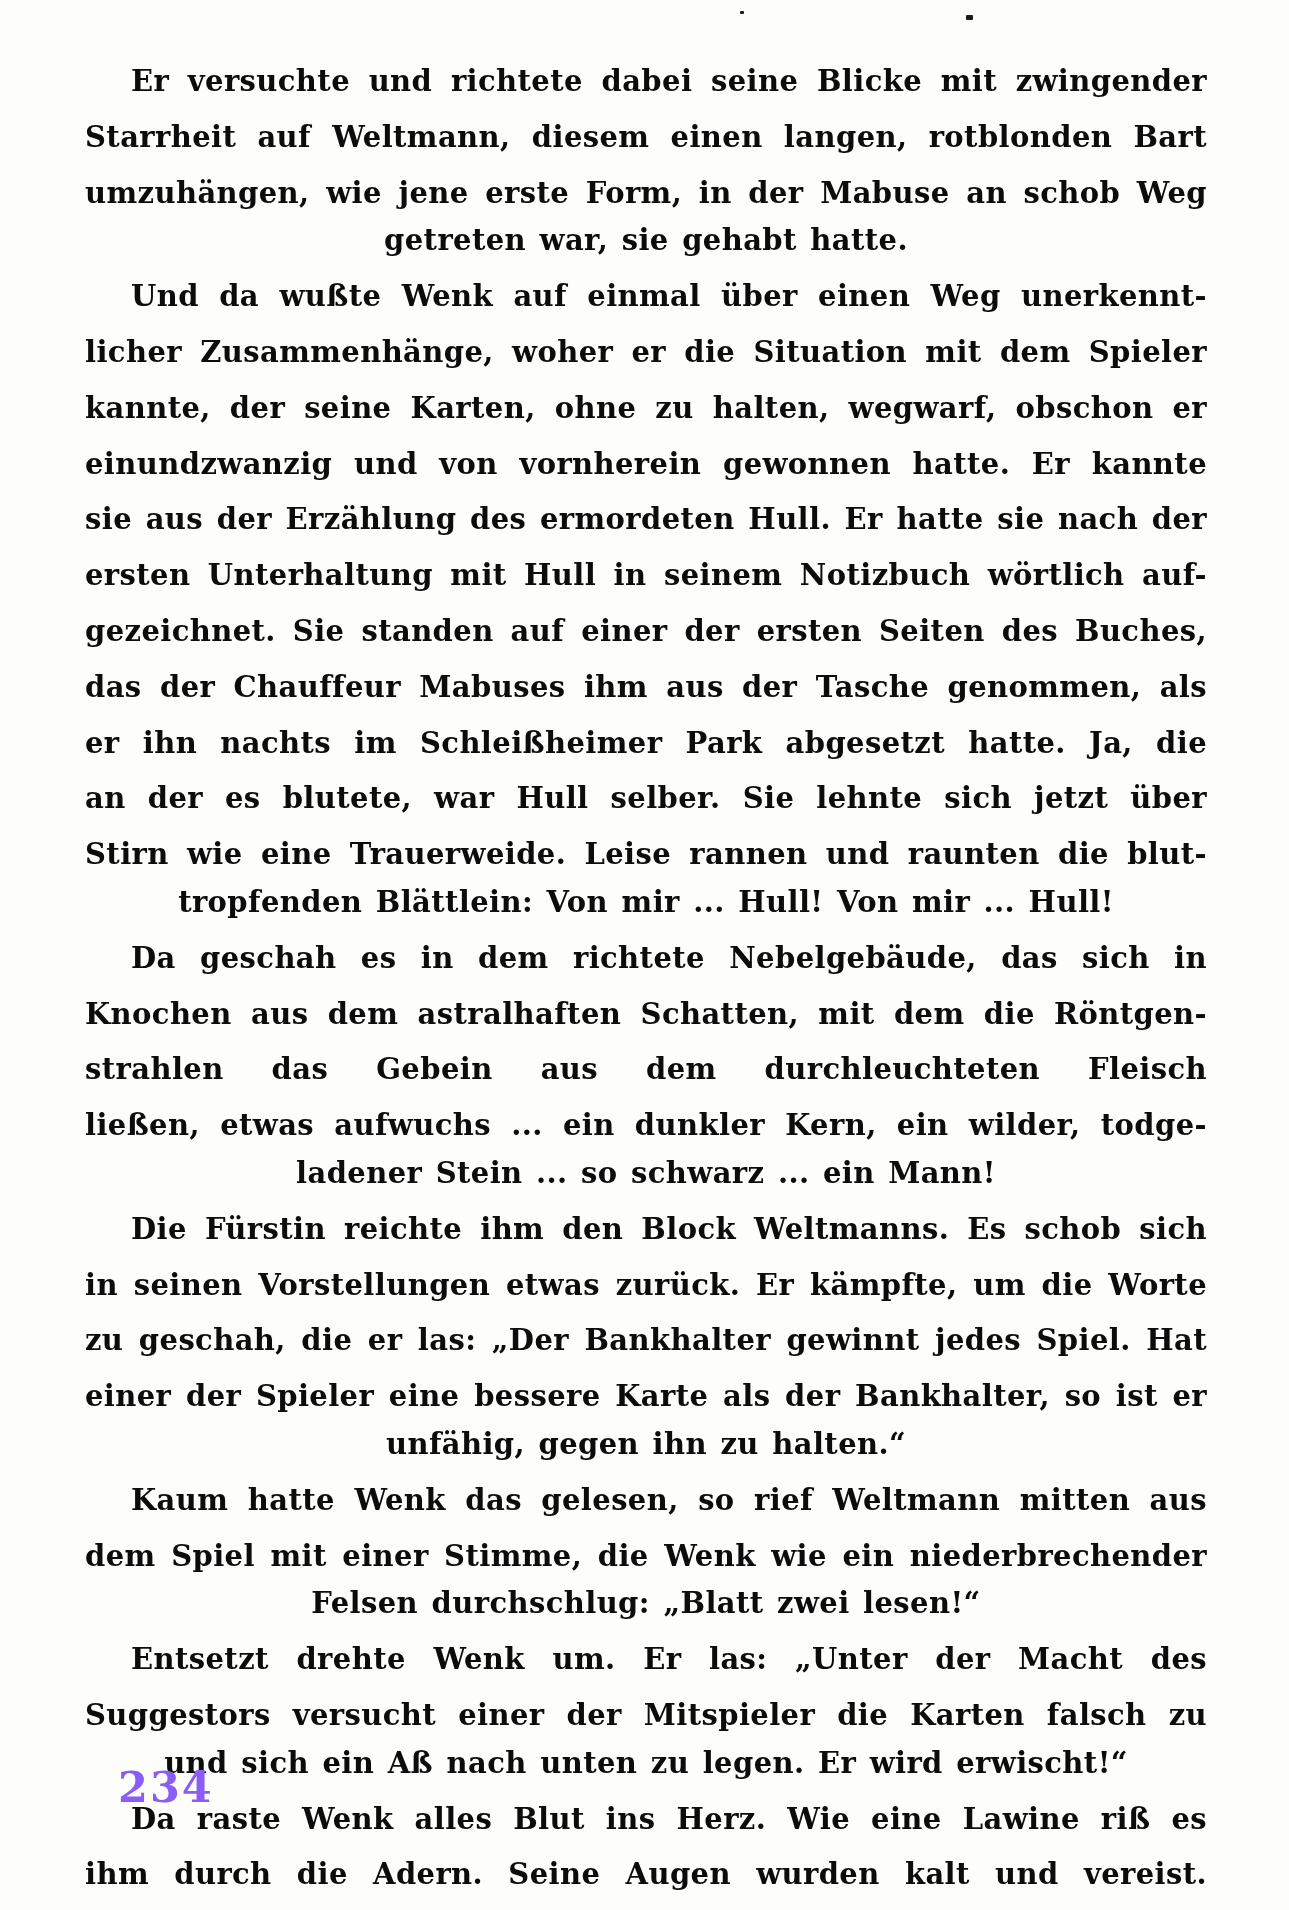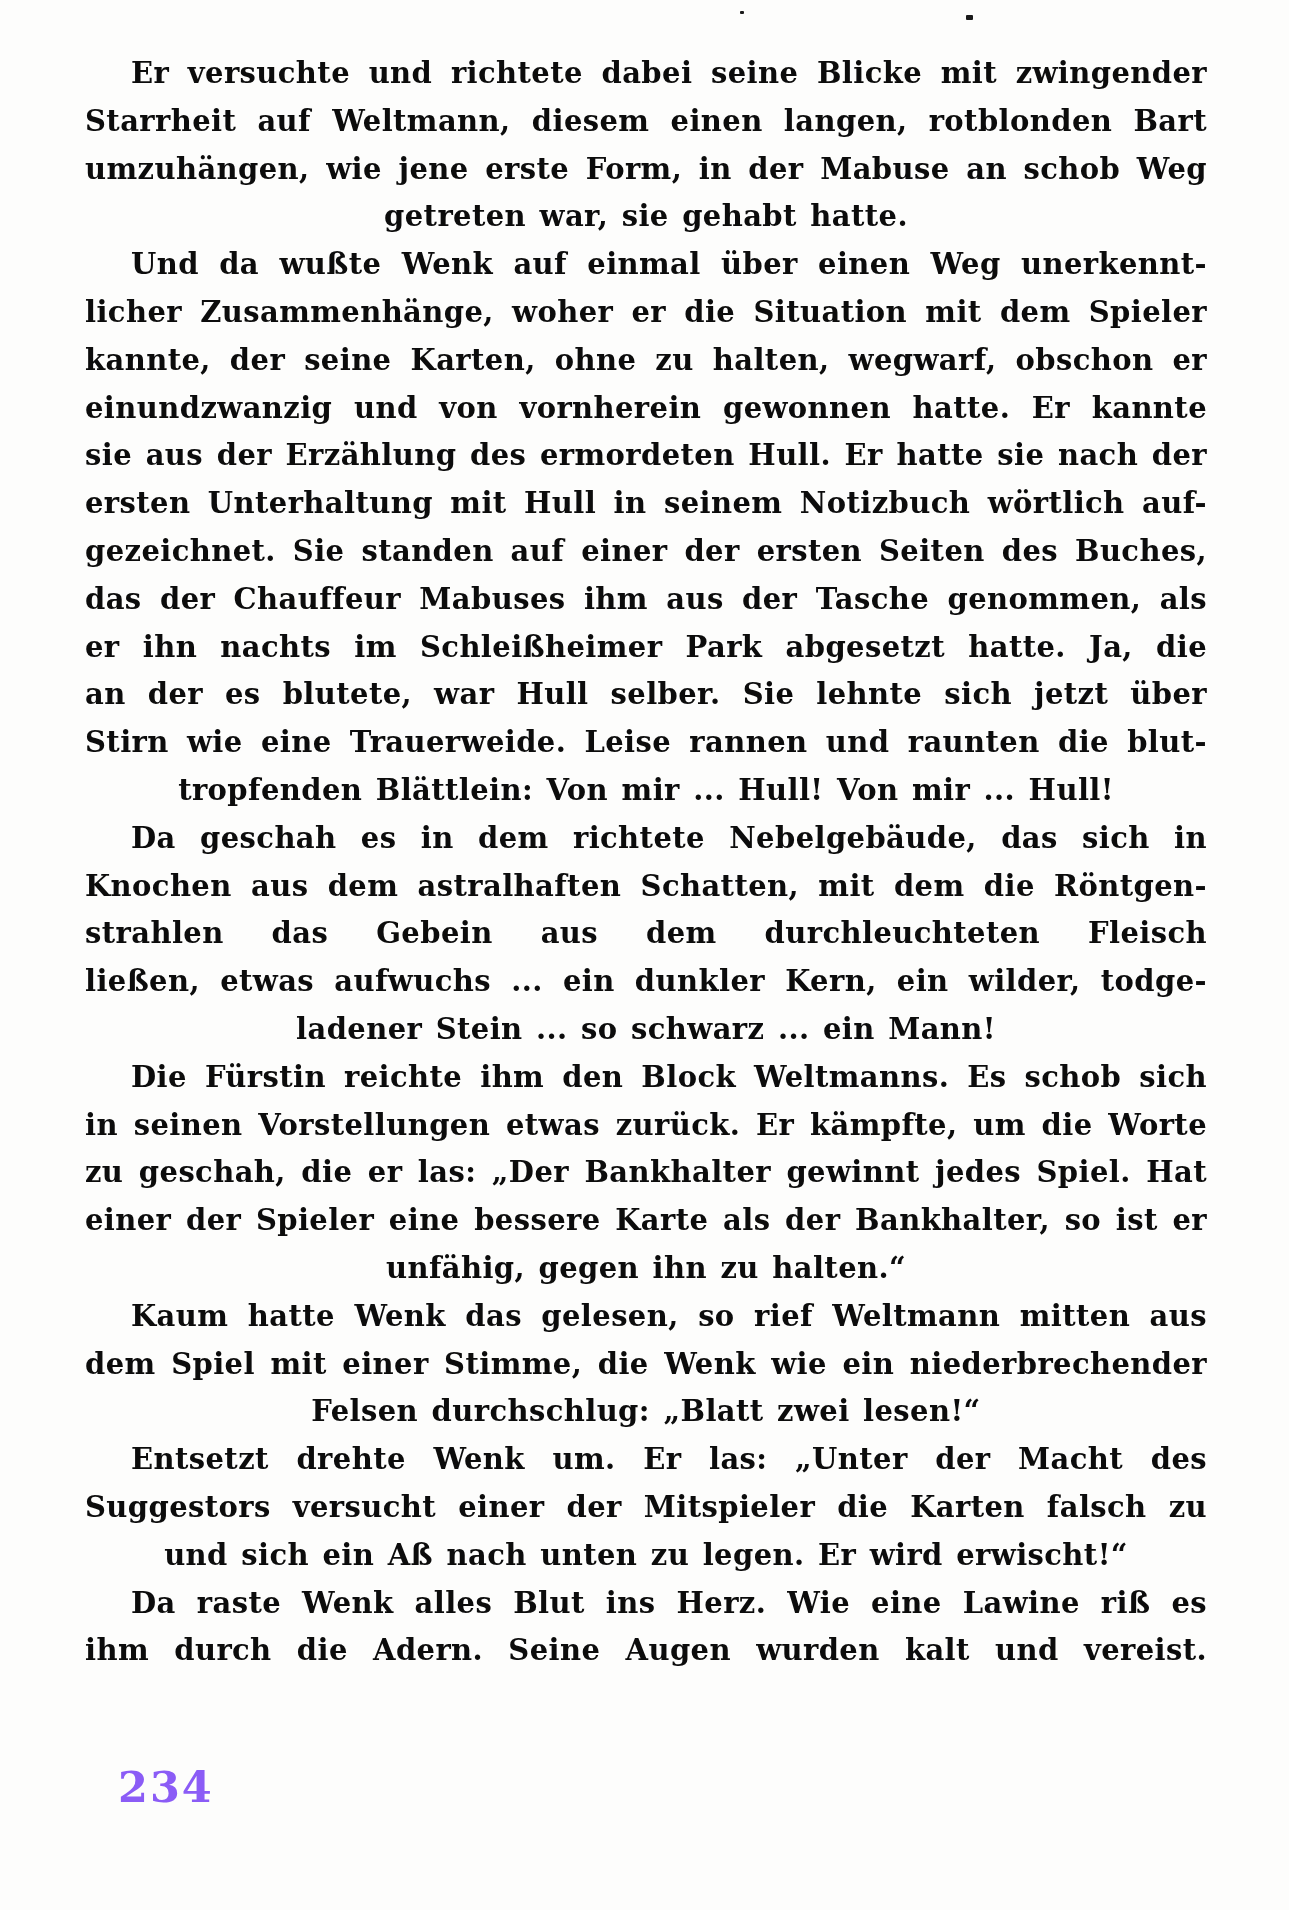--- a/index.html
+++ b/index.html
@@ -29,20 +29,21 @@
     font-weight: bold;
     letter-spacing: 0.4px;
     word-spacing: 3px;
     white-space: normal;
     overflow: hidden;
     text-align: center;
   }
   .line.just {
     text-align: justify;
     text-align-last: justify;
+    margin-top: 8px;
   }
   .line.indent {
     text-indent: 46px;
   }
   .page-number {
     position: absolute;
     left: 118px;
     top: 1762px;
     font-size: 43px;
     font-weight: bold;

